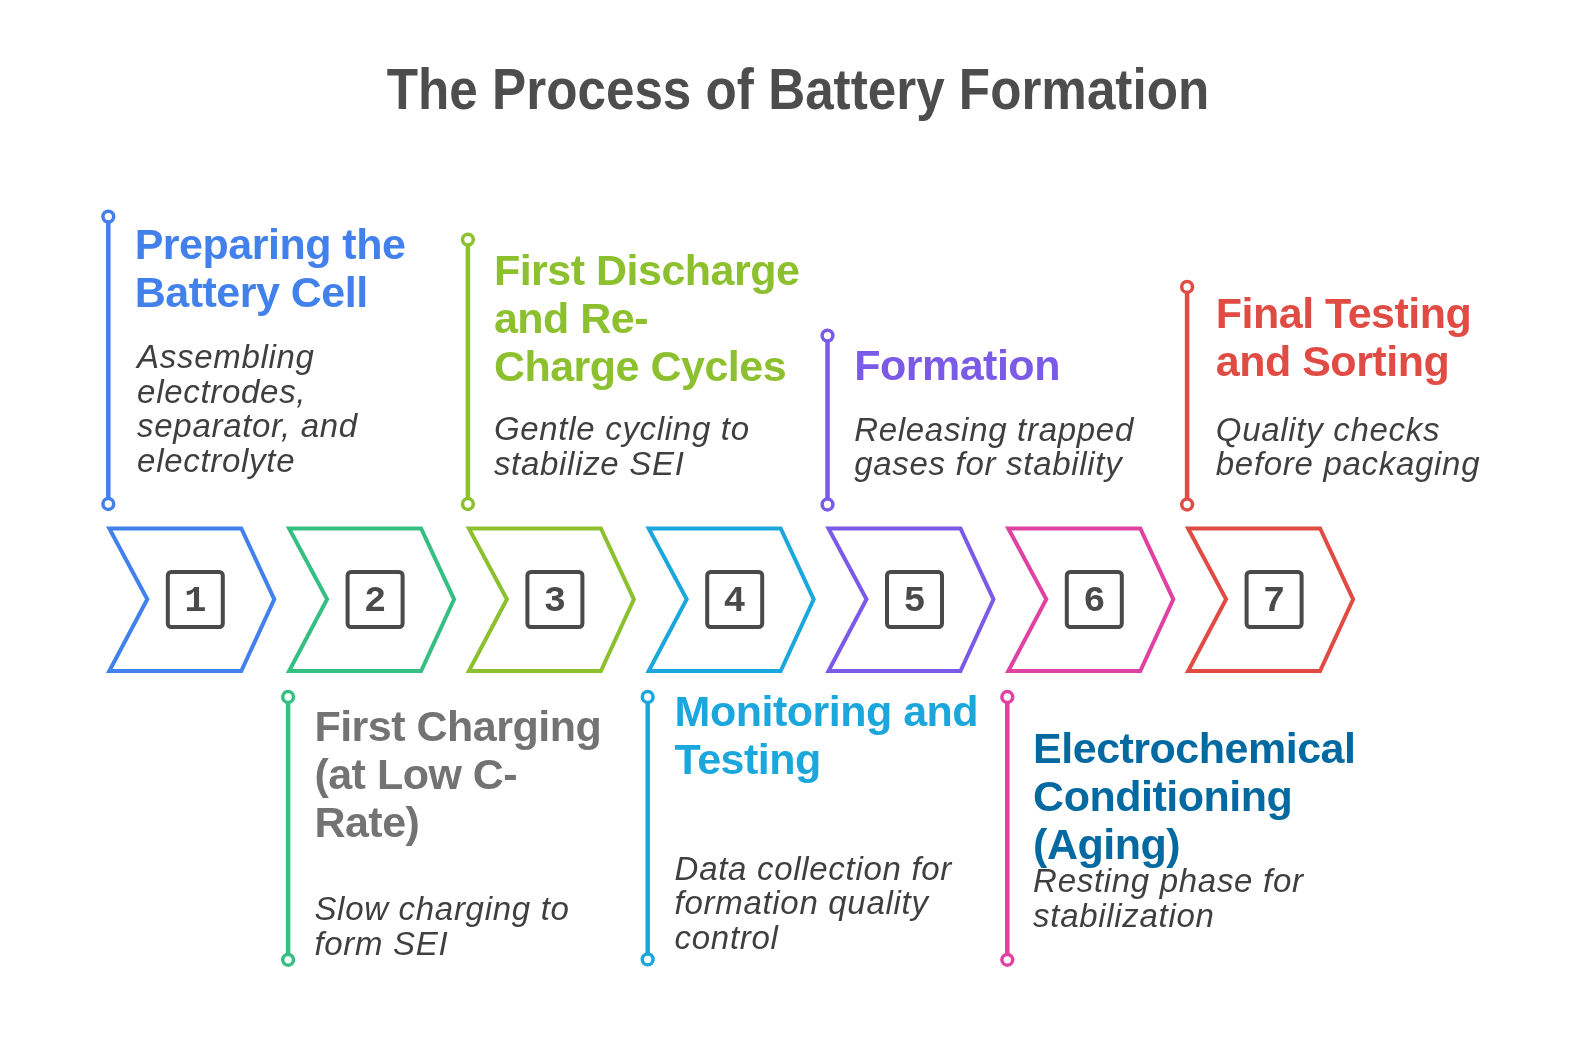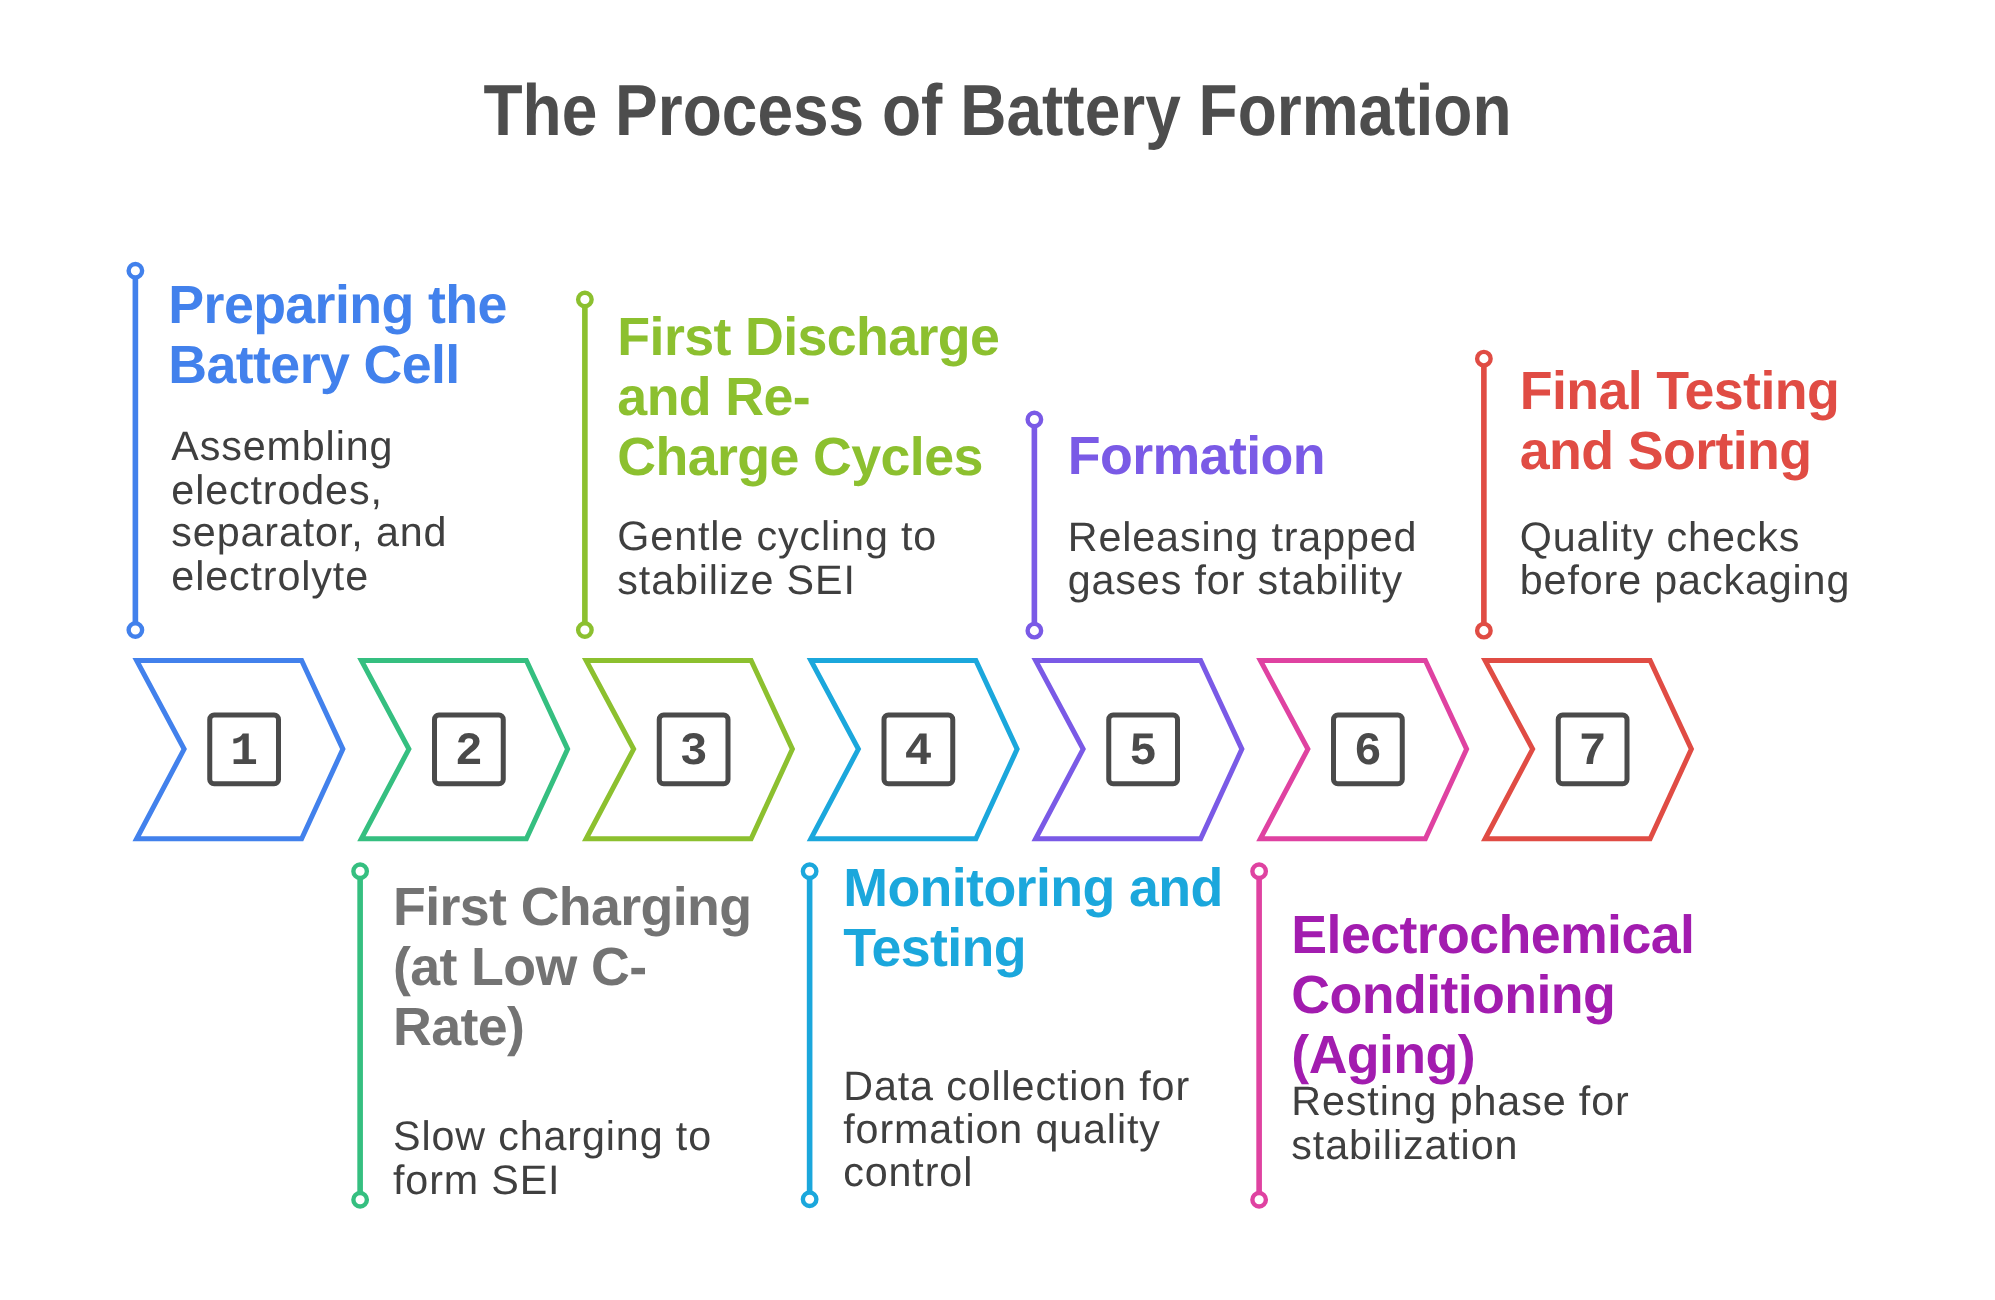--- a/index.html
+++ b/index.html
@@ -3,21 +3,21 @@
 <meta charset="utf-8">
 <title>The Process of Battery Formation</title>
 <style>
 html,body{margin:0;padding:0;background:#fff;}
 #page{position:relative;width:1596px;height:1028px;overflow:hidden;background:#fff;
   font-family:"Liberation Sans",sans-serif;}
 #main-title{position:absolute;left:0;top:59.9px;width:1596px;text-align:center;
   font-size:58px;line-height:58px;font-weight:700;color:#4D4D4D;
   transform:scaleX(0.883);transform-origin:798px 0;}
 .t{position:absolute;font-size:43px;line-height:48px;font-weight:700;white-space:nowrap;letter-spacing:-0.5px;}
-.b{position:absolute;font-size:33px;line-height:34.5px;font-weight:400;color:#3F3F3F;white-space:nowrap;letter-spacing:0.7px;}
+.b{position:absolute;font-size:33px;line-height:34.5px;font-weight:400;color:#3F3F3F;white-space:nowrap;letter-spacing:0.7px;font-style:italic;}
 </style>
 </head>
 <body>
 <div id="page">
 <div id="main-title">The Process of Battery Formation</div>
 <svg width="1596" height="1040" viewBox="0 0 1596 1040" xmlns="http://www.w3.org/2000/svg" style="position:absolute;left:0;top:0">
 <line x1="108.3" y1="216.6" x2="108.3" y2="504.0" stroke="#4281EC" stroke-width="4.5"></line>
 <circle cx="108.3" cy="216.6" r="5.4" fill="#fff" stroke="#4281EC" stroke-width="3.5"></circle>
 <circle cx="108.3" cy="504.0" r="5.4" fill="#fff" stroke="#4281EC" stroke-width="3.5"></circle>
 <line x1="288.1" y1="697.0" x2="288.1" y2="959.8" stroke="#35BF80" stroke-width="4.5"></line>
@@ -77,17 +77,17 @@
 <div class="t" style="left:134.7px;top:220.4px;color:#4281EC">Preparing the<br>Battery Cell</div>
 <div class="b" style="left:137.1px;top:340.0px">Assembling<br>electrodes,<br>separator, and<br>electrolyte</div>
 <div class="t" style="left:314.4px;top:702px;color:#737373">First Charging<br>(at Low C-<br>Rate)</div>
 <div class="b" style="left:314.4px;top:892.0px">Slow charging to<br>form SEI</div>
 <div class="t" style="left:493.9px;top:246.1px;color:#8CC02F">First Discharge<br>and Re-<br>Charge Cycles</div>
 <div class="b" style="left:493.9px;top:412.0px">Gentle cycling to<br>stabilize SEI</div>
 <div class="t" style="left:674.6px;top:687px;color:#1BA7DC">Monitoring and<br>Testing</div>
 <div class="b" style="left:674.6px;top:851.5px">Data collection for<br>formation quality<br>control</div>
 <div class="t" style="left:854.2px;top:340.6px;color:#7A5AE6">Formation</div>
 <div class="b" style="left:854.2px;top:412.5px">Releasing trapped<br>gases for stability</div>
-<div class="t" style="left:1033.1px;top:723.8px;color:#a21caf">Electrochemical<br>Conditioning<br>(Aging)</div>
+<div class="t" style="left:1033.1px;top:723.8px;color:#0369a1">Electrochemical<br>Conditioning<br>(Aging)</div>
 <div class="b" style="left:1033.1px;top:864px">Resting phase for<br>stabilization</div>
 <div class="t" style="left:1215.8px;top:288.9px;color:#E04C44">Final Testing<br>and Sorting</div>
 <div class="b" style="left:1215.8px;top:412.5px">Quality checks<br>before packaging</div>
 </div>
 
 </body></html>

